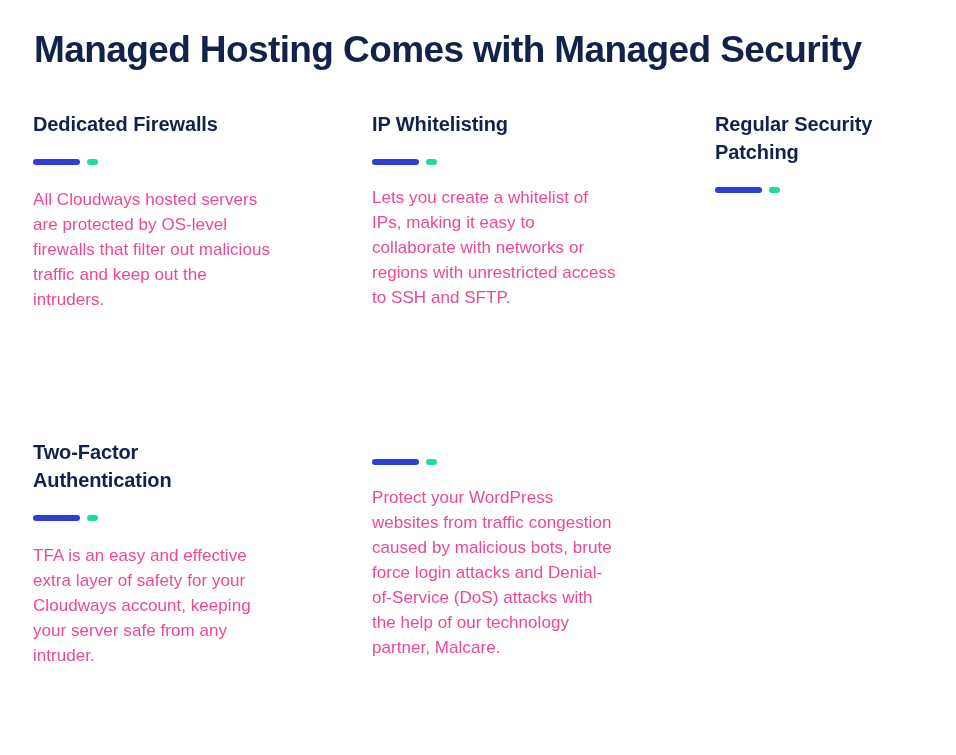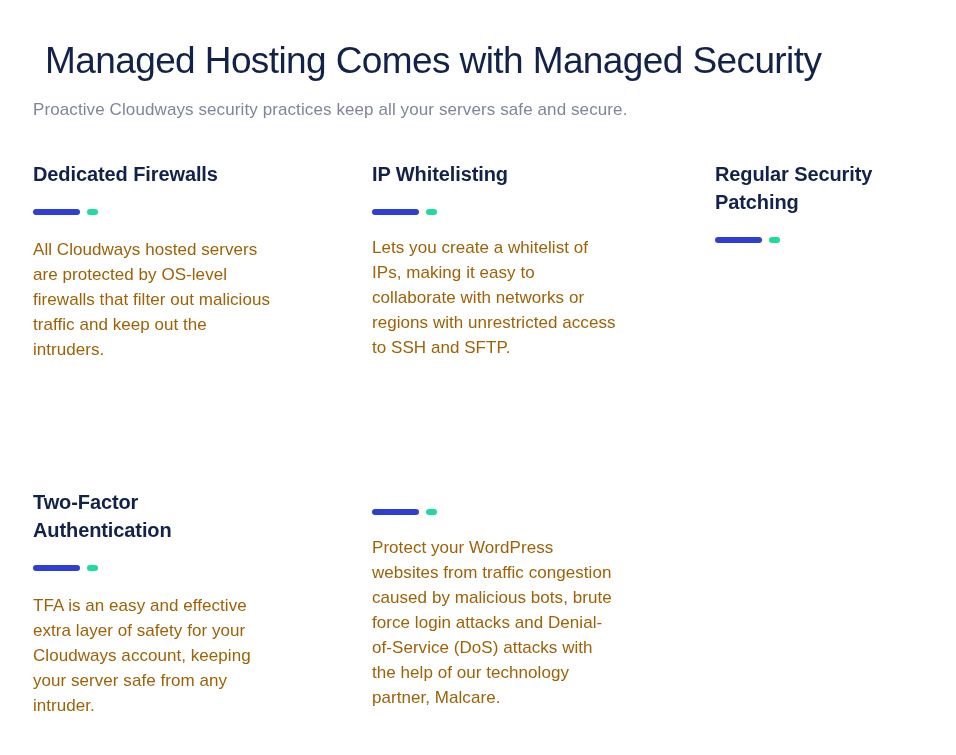--- a/index.html
+++ b/index.html
@@ -21,24 +21,24 @@
     height: 755px;
     padding: 0;
     box-sizing: border-box;
   }
 
   .hero {
     padding: 26px 33px 0 33px;
   }
 
   .hero-title {
-    margin: 12px;
+    margin: 1px;
     font-size: 37px;
     line-height: 46px;
-    font-weight: normal;
+    font-weight: bold;
     letter-spacing: -0.6px;
     color: #13224b;
     white-space: nowrap;
   }
 
   .hero-sub {
     margin: 13px 0 0 0;
     font-size: 17px;
     line-height: 26px;
     font-weight: normal;
@@ -91,37 +91,36 @@
     height: 6px;
     border-radius: 3px;
     background: #1fdba1;
     margin-left: 7px;
   }
 
   .card-body {
     margin: 22px 0 0 0;
     font-size: 17px;
     line-height: 25px;
-    color: #a16207;
+    color: #ec4899;
     letter-spacing: 0.05px;
     max-width: 244px;
   }
 
   .card.col2 .card-title { max-width: 200px; }
   .card.col2 .card-body  { max-width: 252px; }
   .card.col3 .card-body  { max-width: 246px; margin-top: 20px; }
 </style>
 </head>
 <body>
 
 <div class="page">
 
   <div class="hero">
     <h1 class="hero-title">Managed Hosting Comes with Managed Security</h1>
-    <p class="hero-sub">Proactive Cloudways security practices keep all your servers safe and secure.</p>
   </div>
 
   <div class="grid">
 
     <div class="card col1">
       <h2 class="card-title">Dedicated Firewalls</h2>
       <div class="divider">
         <span class="bar-blue"></span>
         <span class="bar-green"></span>
       </div>

